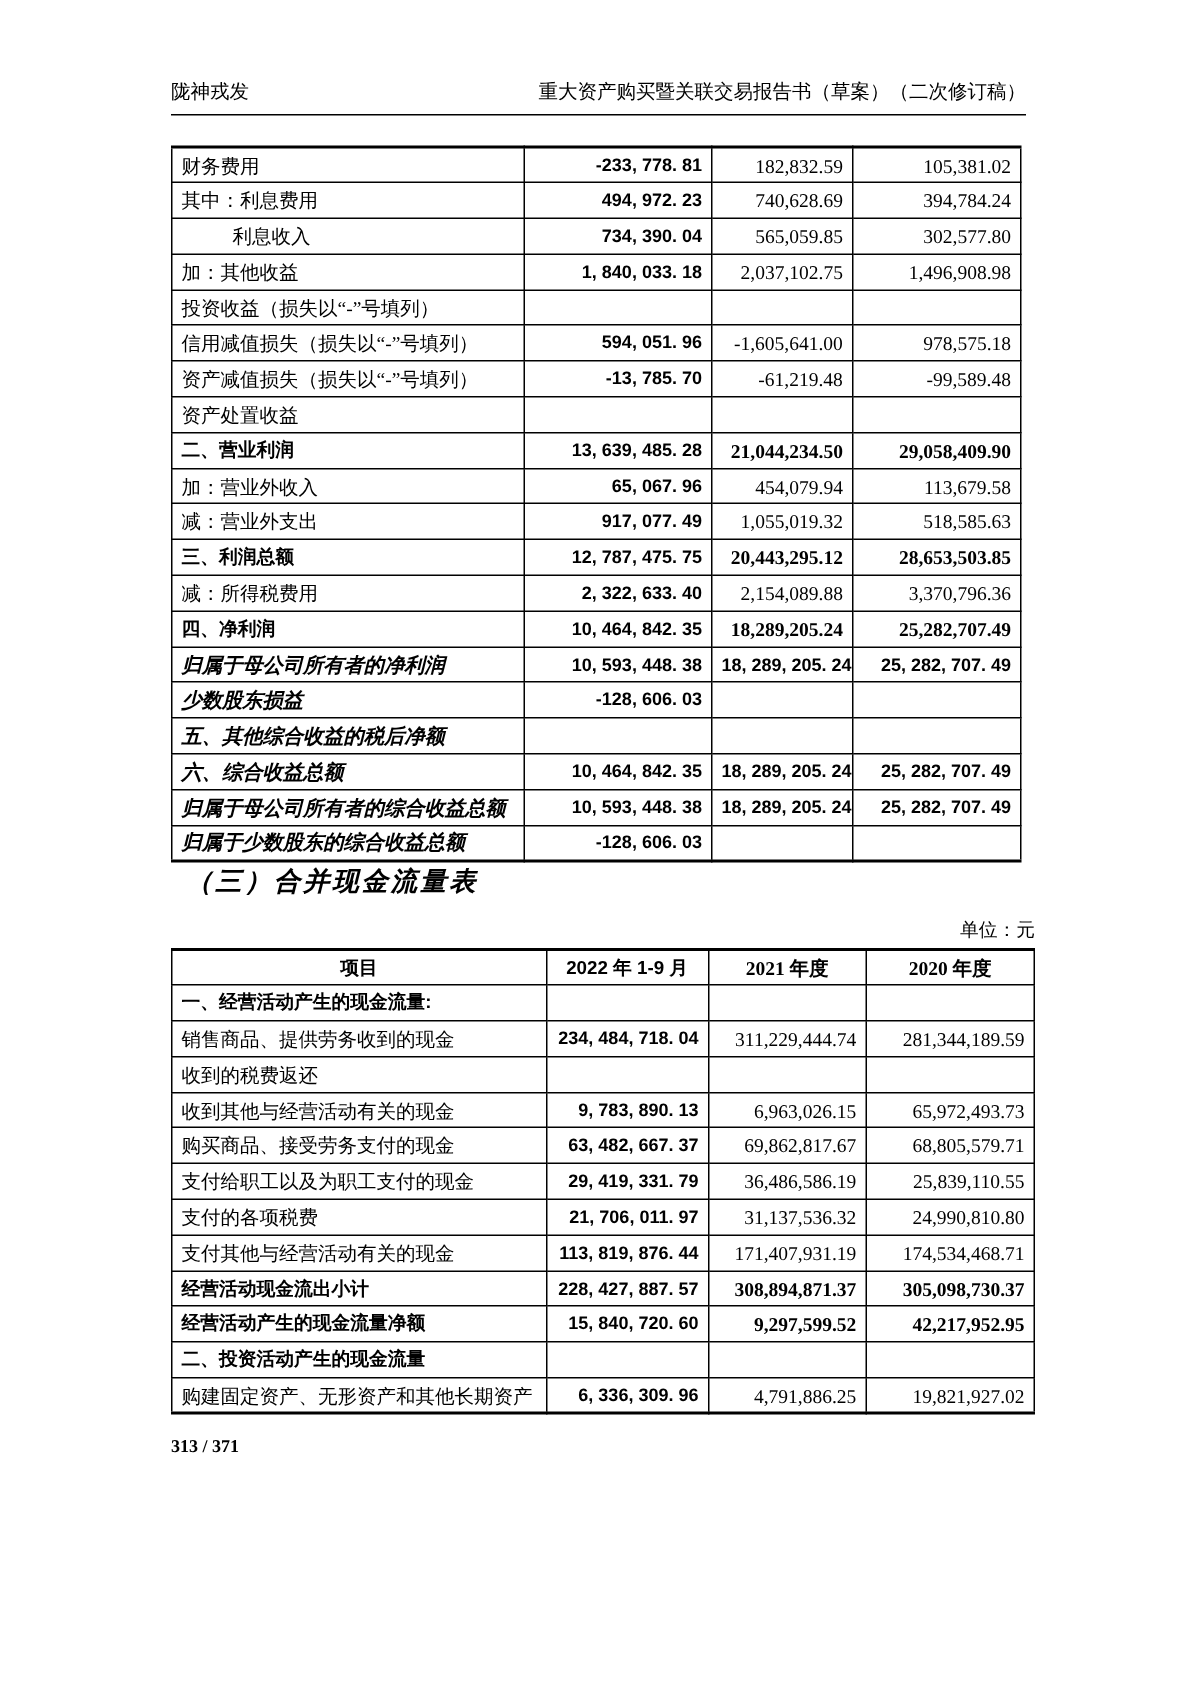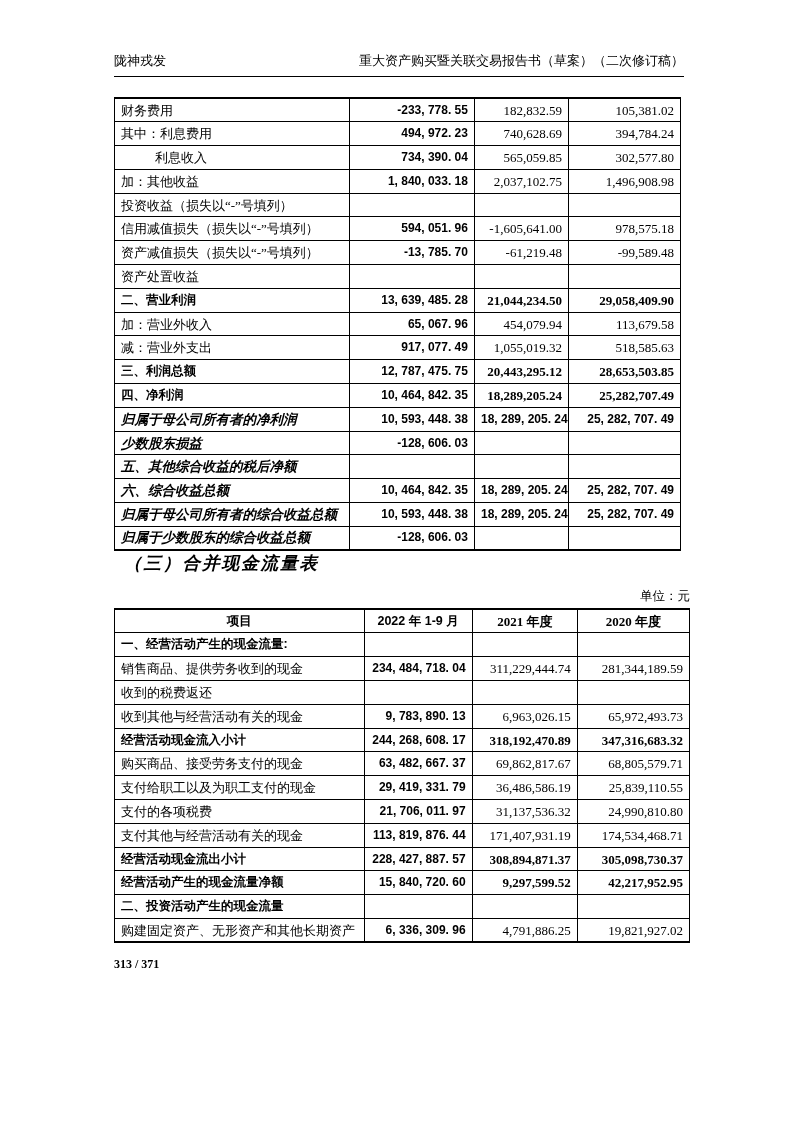--- a/index.html
+++ b/index.html
@@ -96,21 +96,21 @@
   <table class="fin" id="income-table">
     <colgroup>
       <col style="width:41.6%">
         <col style="width:22.0%">
         <col style="width:16.6%">
         <col style="width:19.8%">
     </colgroup>
     <tbody>
         <tr>
           <td class="lbl">财务费用</td>
-          <td class="num sansb">-233, 778. 55</td>
+          <td class="num sansb">-233, 778. 81</td>
           <td class="num">182,832.59</td>
           <td class="num">105,381.02</td>
         </tr>
         <tr>
           <td class="lbl">其中：利息费用</td>
           <td class="num sansb">494, 972. 23</td>
           <td class="num">740,628.69</td>
           <td class="num">394,784.24</td>
         </tr>
         <tr>
@@ -165,20 +165,26 @@
           <td class="lbl">减：营业外支出</td>
           <td class="num sansb">917, 077. 49</td>
           <td class="num">1,055,019.32</td>
           <td class="num">518,585.63</td>
         </tr>
         <tr class="hei">
           <td class="lbl">三、利润总额</td>
           <td class="num sansb">12, 787, 475. 75</td>
           <td class="num serifb">20,443,295.12</td>
           <td class="num serifb">28,653,503.85</td>
+        </tr>
+        <tr>
+          <td class="lbl">减：所得税费用</td>
+          <td class="num sansb">2, 322, 633. 40</td>
+          <td class="num">2,154,089.88</td>
+          <td class="num">3,370,796.36</td>
         </tr>
         <tr class="hei">
           <td class="lbl">四、净利润</td>
           <td class="num sansb">10, 464, 842. 35</td>
           <td class="num serifb">18,289,205.24</td>
           <td class="num serifb">25,282,707.49</td>
         </tr>
         <tr class="kai">
           <td class="lbl">归属于母公司所有者的净利润</td>
           <td class="num sansb">10, 593, 448. 38</td>
@@ -255,26 +261,20 @@
           <td class="num sansb"></td>
           <td class="num"></td>
           <td class="num"></td>
         </tr>
         <tr>
           <td class="lbl">收到其他与经营活动有关的现金</td>
           <td class="num sansb">9, 783, 890. 13</td>
           <td class="num">6,963,026.15</td>
           <td class="num">65,972,493.73</td>
         </tr>
-        <tr class="hei">
-          <td class="lbl">经营活动现金流入小计</td>
-          <td class="num sansb">244, 268, 608. 17</td>
-          <td class="num serifb">318,192,470.89</td>
-          <td class="num serifb">347,316,683.32</td>
-        </tr>
         <tr>
           <td class="lbl">购买商品、接受劳务支付的现金</td>
           <td class="num sansb">63, 482, 667. 37</td>
           <td class="num">69,862,817.67</td>
           <td class="num">68,805,579.71</td>
         </tr>
         <tr>
           <td class="lbl">支付给职工以及为职工支付的现金</td>
           <td class="num sansb">29, 419, 331. 79</td>
           <td class="num">36,486,586.19</td>

